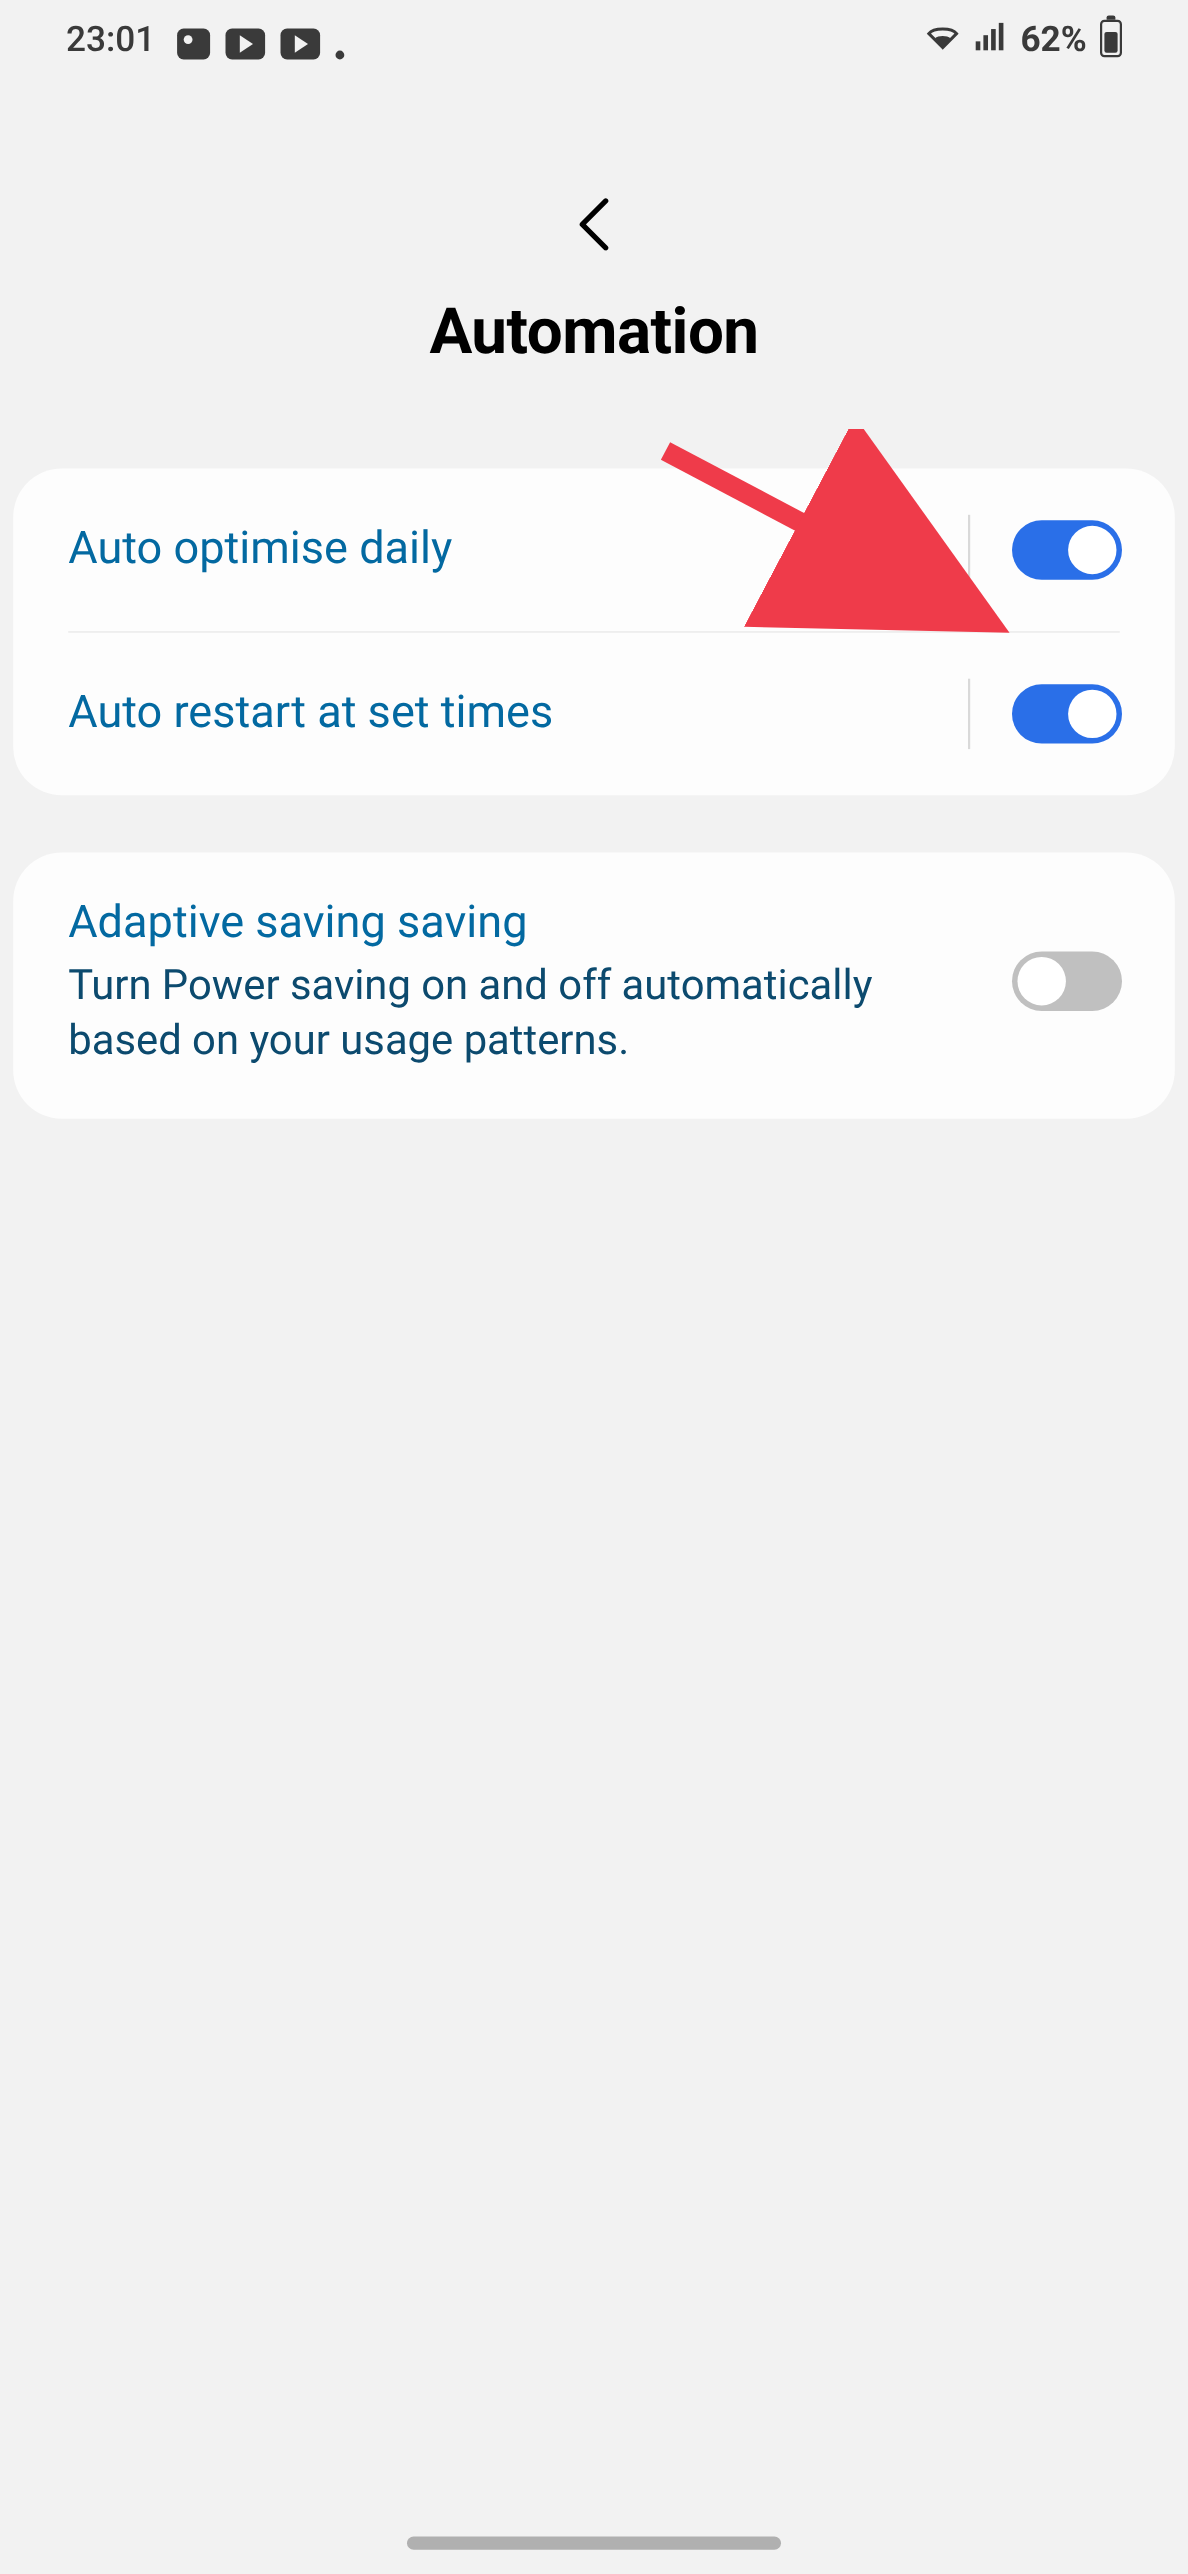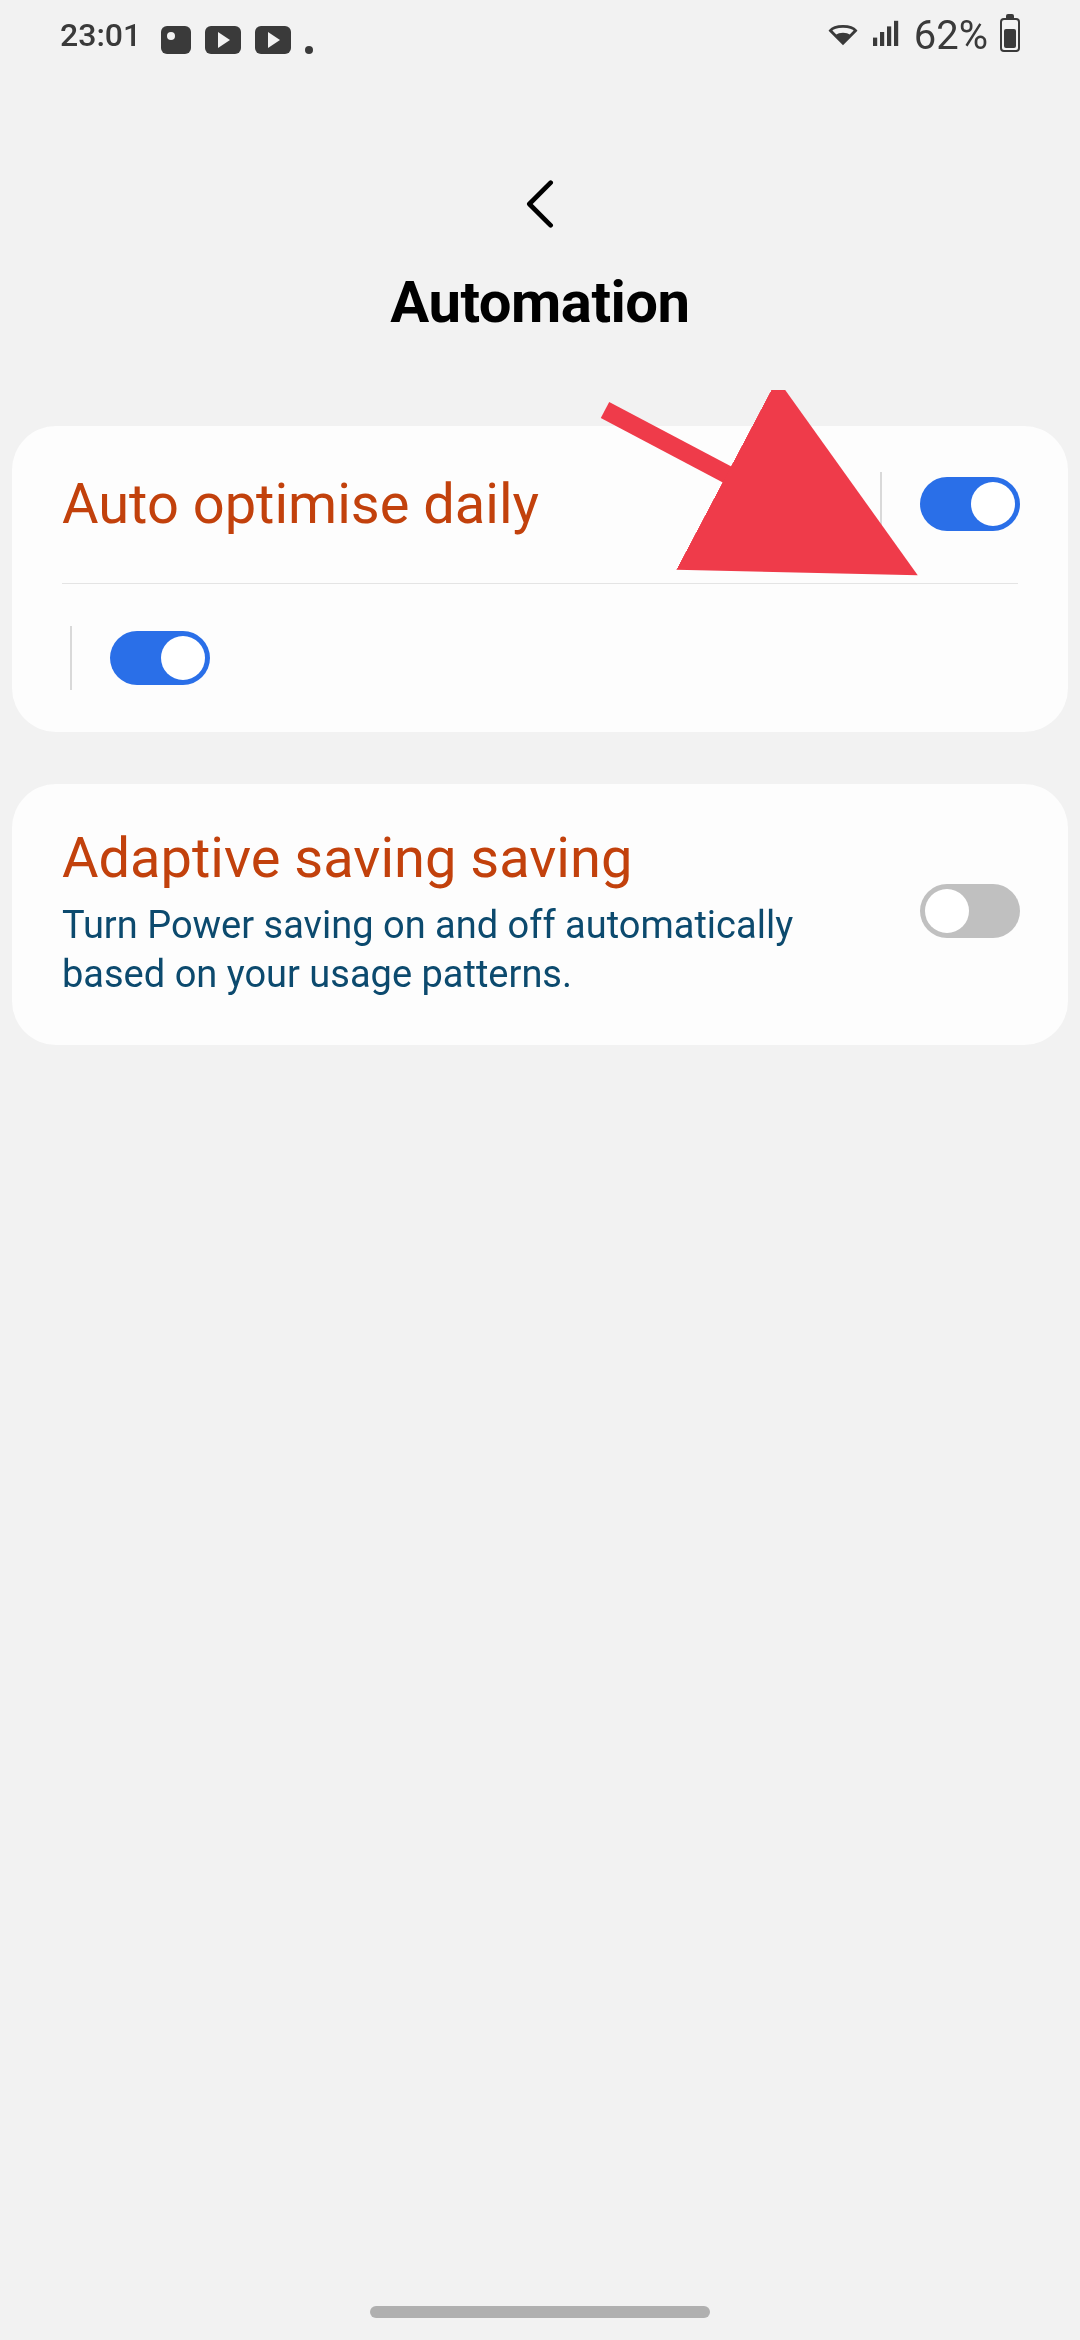--- a/index.html
+++ b/index.html
@@ -70,22 +70,22 @@
     width: 8px; height: 8px;
     background: #3a3a3a;
     border-radius: 50%;
   }
   .status-right {
     display: flex;
     align-items: center;
     gap: 12px;
   }
   .battery-text {
-    font-size: 40px;
-    font-weight: 400;
+    font-size: 32px;
+    font-weight: 700;
   }
   .battery-icon {
     width: 20px;
     height: 34px;
     border: 2px solid #3a3a3a;
     border-radius: 4px;
     position: relative;
     display: inline-block;
   }
   .battery-icon::before {
@@ -144,23 +144,23 @@
     display: flex;
     align-items: center;
     padding: 42px 48px 42px 50px;
     gap: 24px;
   }
   .row-main {
     flex: 1;
     min-width: 0;
   }
   .row-title {
-    font-size: 56px;
+    font-size: 41px;
     font-weight: 400;
-    color: #c2410c;
+    color: #0369a1;
     line-height: 1.3;
   }
   .row-subtitle {
     font-size: 38px;
     color: #0c4a6e;
     line-height: 1.3;
     margin-top: 6px;
   }
 
   .vsep {
@@ -278,20 +278,23 @@
     </div>
     <div class="vsep"></div>
     <div class="toggle on">
       <div class="knob"></div>
     </div>
   </div>
 
   <div class="hsep"></div>
 
   <div class="row">
+    <div class="row-main">
+      <div class="row-title">Auto restart at set times</div>
+    </div>
     <div class="vsep"></div>
     <div class="toggle on">
       <div class="knob"></div>
     </div>
   </div>
 </div>
 
 <div class="card">
   <div class="row" style="padding-top:38px;padding-bottom:46px;">
     <div class="row-main">

